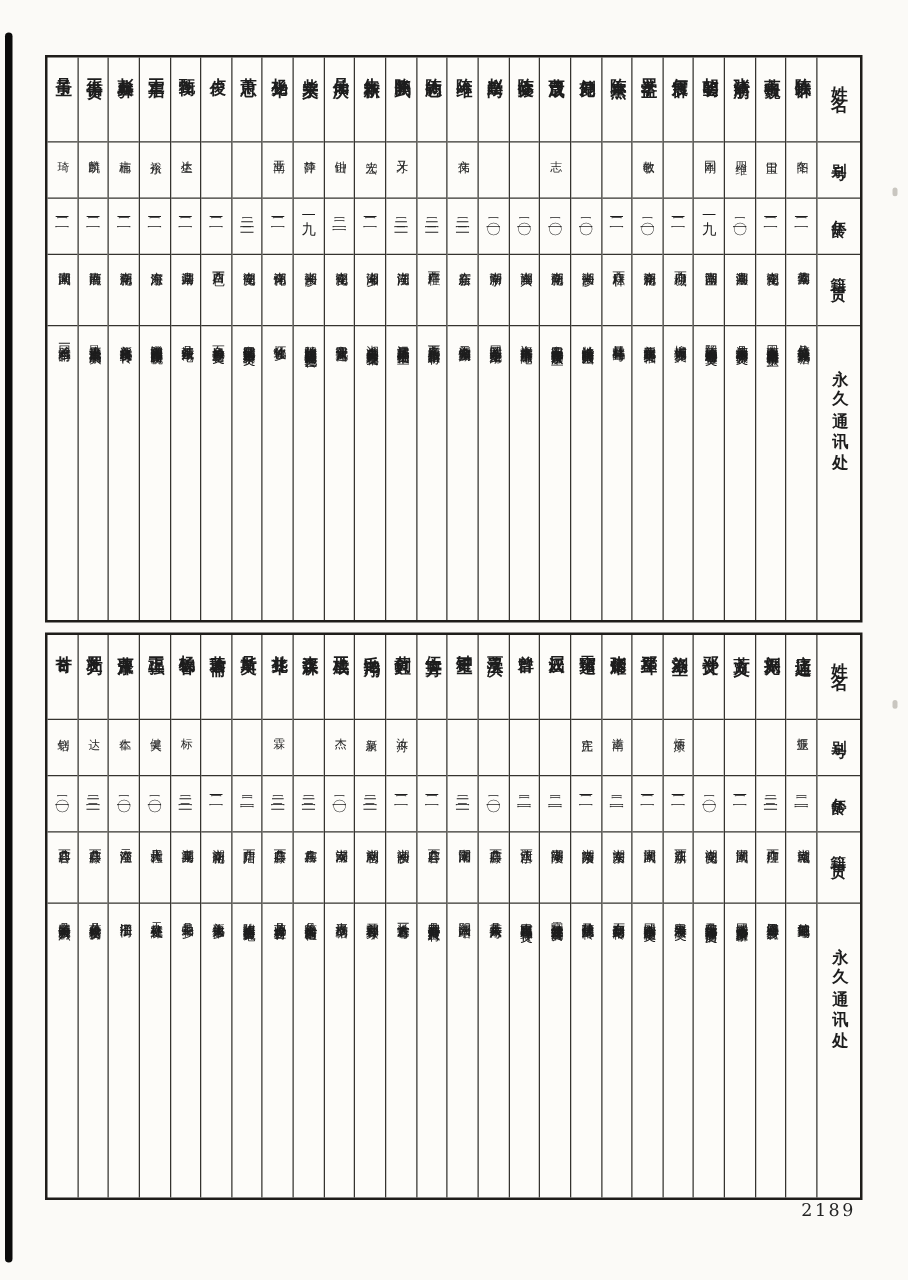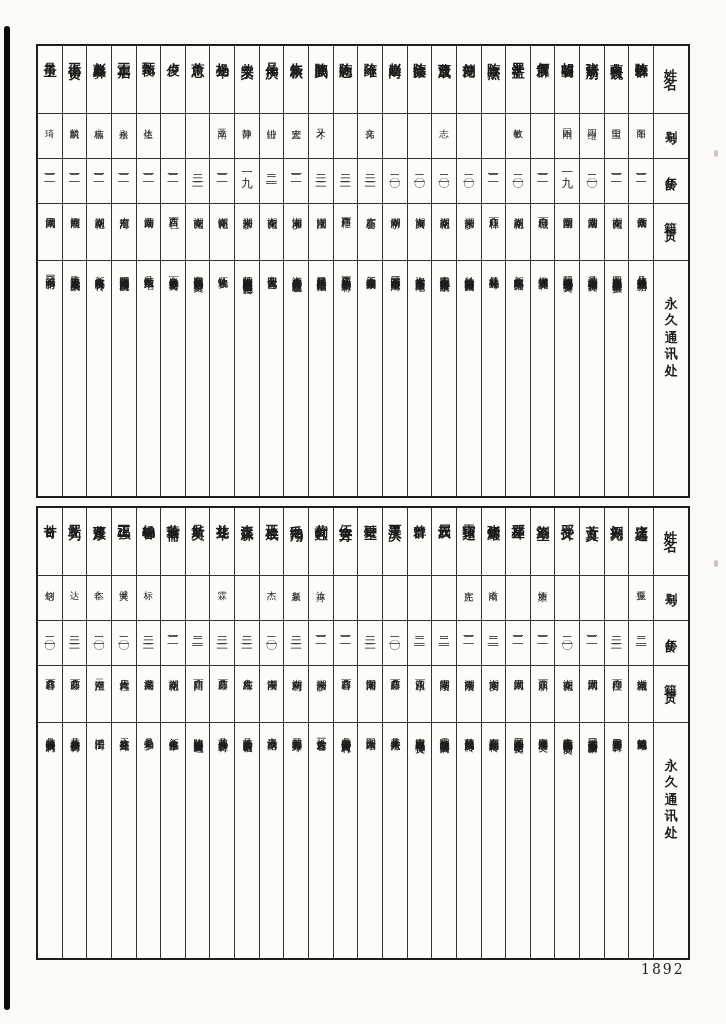--- a/index.html
+++ b/index.html
@@ -955,13 +955,13 @@
       </div>
     <div class="cell c-native">
         <span class="vtxt native-t">广西容县</span>
       </div>
     <div class="cell c-addr">
         <span class="vtxt addr-t">容县振维乡大明村六甲</span>
       </div>
   </div>
   </div>
 
-<div class="page-number">1892</div>
+<div class="page-number">2189</div>
 
 </body></html>

